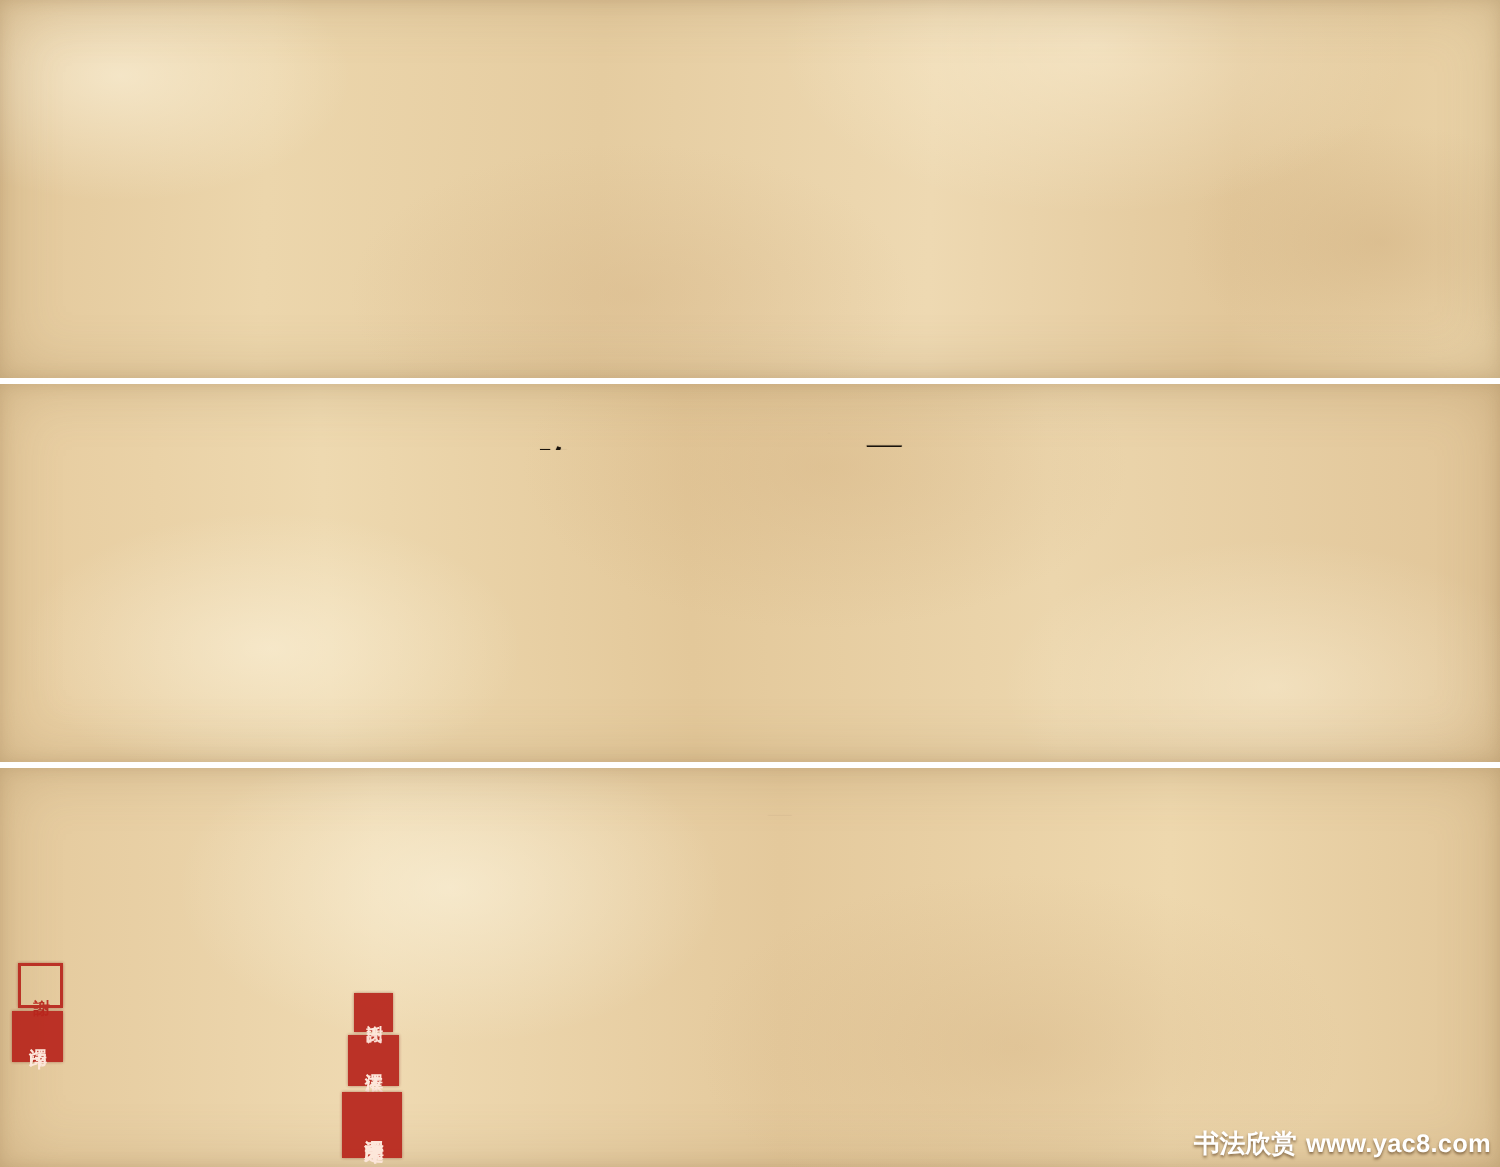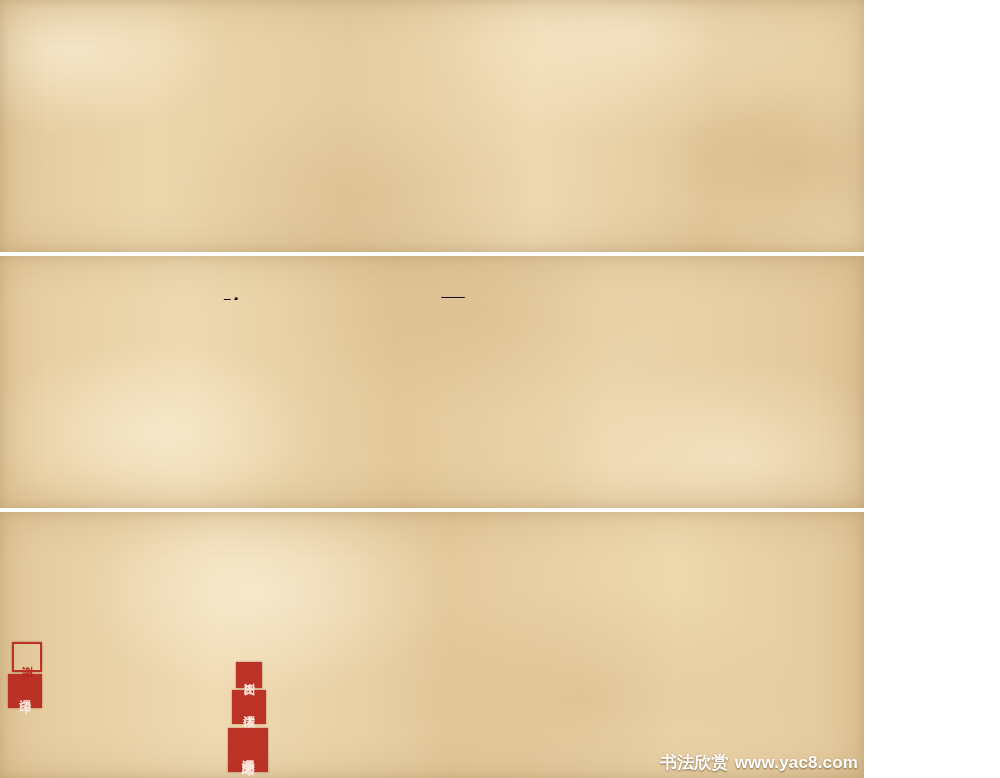--- a/index.html
+++ b/index.html
@@ -16,21 +16,21 @@
   .scroll-page {
     position: relative;
     width: 1000px;
     height: 778px;
     background: #ffffff;
   }
   
   .strip {
     position: absolute;
     left: 0;
-    width: 864px;
+    width: 1000px;
     background: #e8cfa4;
     overflow: hidden;
   }
   #strip-1 { top: 0px;   height: 252px; }
   #strip-2 { top: 256px; height: 252px; }
   #strip-3 { top: 512px; height: 266px; }
 
   
   .paper-texture {
     position: absolute;

